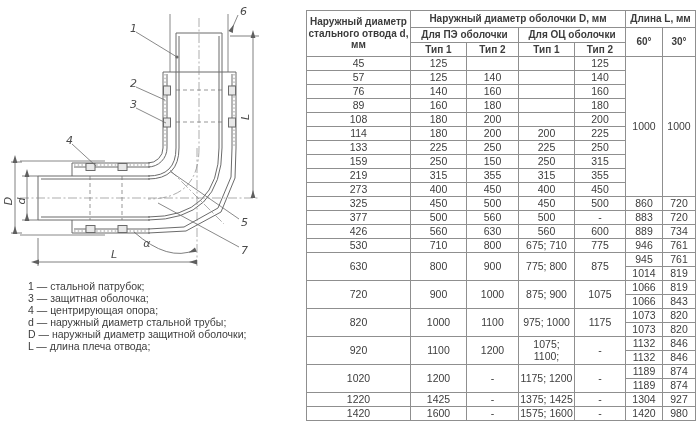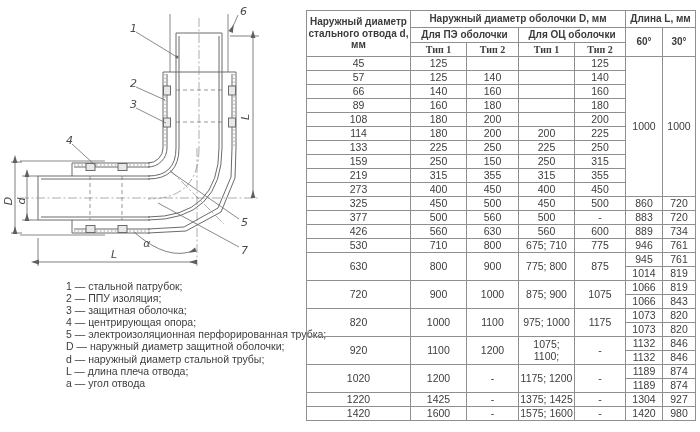--- a/index.html
+++ b/index.html
@@ -1,27 +1,27 @@
 <!DOCTYPE html>
 <html><head>
 <meta charset="utf-8">
 <style>
   html,body{margin:0;padding:0;background:#ffffff;}
   body{width:700px;height:432px;position:relative;font-family:"Liberation Sans",sans-serif;overflow:hidden;}
   .left-pane{position:absolute;left:0;top:0;width:302px;height:432px;}
-  .legend{position:absolute;left:28px;top:280px;width:274px;font-size:10.5px;line-height:12.1px;color:#3d3d3d;margin-left:38px;}
+  .legend{position:absolute;left:28px;top:280px;width:274px;font-size:10.5px;line-height:12.1px;color:#3d3d3d;}
   .legend div{white-space:nowrap;}
   .tbl-wrap{position:absolute;left:306px;top:10px;width:324px;}
   table{border-collapse:collapse;table-layout:fixed;width:389px;border:1.5px solid #7a7a7a;}
   th,td{border:1px solid #8f8f8f;color:#3c3c3c;text-align:center;vertical-align:middle;padding:0 1px;overflow:hidden;}
   th{font-size:10px;font-weight:bold;line-height:1.15;}
   td{font-size:10.5px;height:13px;line-height:1.05;white-space:pre-line;}
   tr.hr1 th{height:16px;}
   tr.hr2 th{height:14px;}
-  tr.hr3 th{height:13px;font-family:Liberation Serif, serif;}
+  tr.hr3 th{height:13px;}
   col.c-d{width:104px;}
   col.c-pe1{width:56px;} col.c-pe2{width:52px;}
   col.c-oc1{width:56px;} col.c-oc2{width:51px;}
   col.c-60{width:37px;} col.c-30{width:33px;}
   svg text{font-family:"DejaVu Sans",sans-serif;font-style:italic;fill:#4a4a4a;font-size:11px;}
 </style>
 </head>
 <body>
 
 <div class="left-pane">
@@ -111,28 +111,25 @@
       <text x="241" y="254">7</text>
       <text x="12" y="201" transform="rotate(-90 12,201)" text-anchor="middle">D</text>
       <text x="25" y="201" transform="rotate(-90 25,201)" text-anchor="middle" font-size="9.5">d</text>
       <text x="249" y="117" transform="rotate(-90 249,117)" text-anchor="middle">L</text>
       <text x="114" y="258" text-anchor="middle">L</text>
       <text x="147" y="247" text-anchor="middle" font-size="9.5">α</text>
     </g>
   </svg>
   <div class="legend" id="legend">
       <div>1 — стальной патрубок;</div>
-      <div>2 — ППУ изоляция;</div>
       <div>3 — защитная оболочка;</div>
       <div>4 — центрирующая опора;</div>
-      <div>5 — электроизоляционная перфорированная трубка;</div>
+      <div>d — наружный диаметр стальной трубы;</div>
       <div>D — наружный диаметр защитной оболочки;</div>
-      <div>d — наружный диаметр стальной трубы;</div>
       <div>L — длина плеча отвода;</div>
-      <div>a — угол отвода</div>
     </div>
 </div>
 
 <div class="tbl-wrap">
   <table>
     <colgroup>
       <col class="c-d">
         <col class="c-pe1">
         <col class="c-pe2">
         <col class="c-oc1">
@@ -170,21 +167,21 @@
           <td rowspan="10">1000</td>
         </tr>
         <tr>
           <td>57</td>
           <td>125</td>
           <td>140</td>
           <td></td>
           <td>140</td>
         </tr>
         <tr>
-          <td>66</td>
+          <td>76</td>
           <td>140</td>
           <td>160</td>
           <td></td>
           <td>160</td>
         </tr>
         <tr>
           <td>89</td>
           <td>160</td>
           <td>180</td>
           <td></td>

